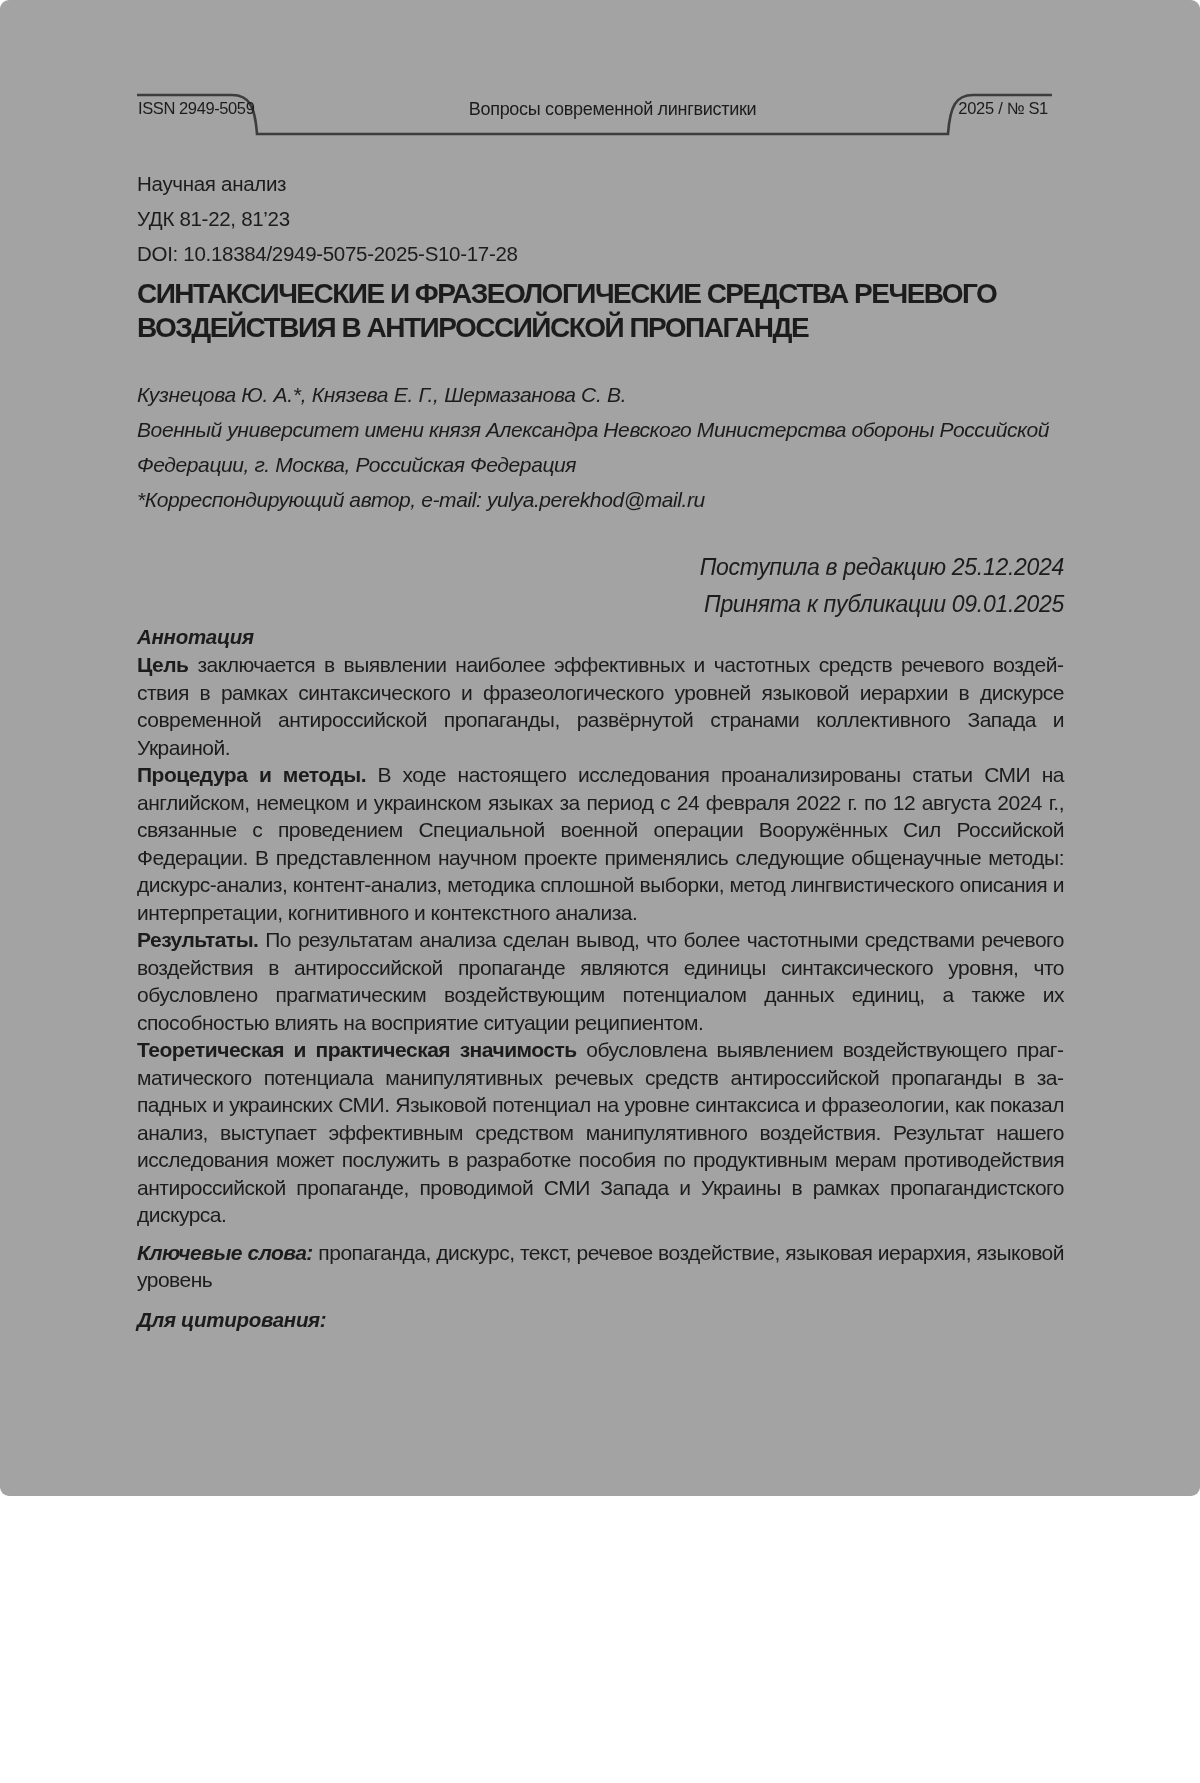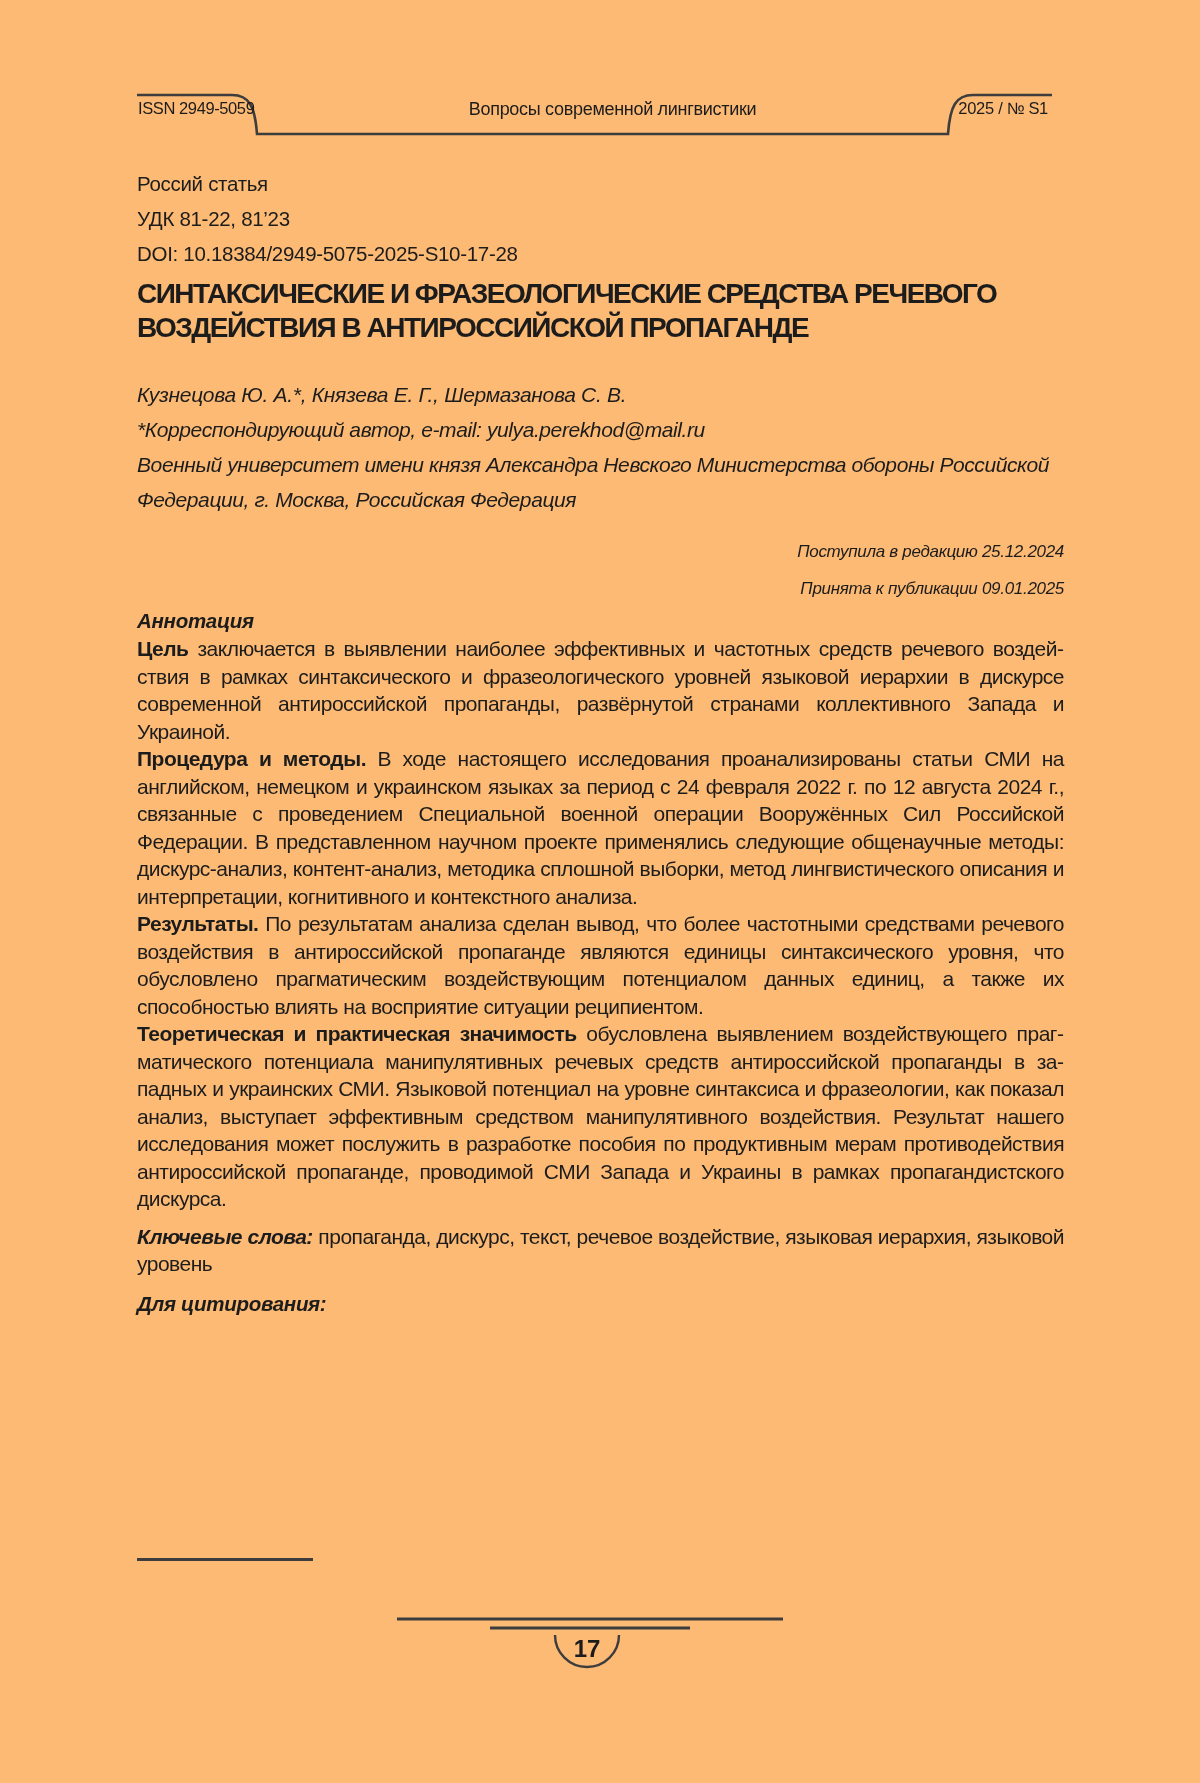--- a/index.html
+++ b/index.html
@@ -1,22 +1,23 @@
 <!DOCTYPE html>
 <html lang="ru"><head>
 <meta charset="utf-8">
 <style>
   html,body{margin:0;padding:0;background:#ffffff;}
   .page{
     position:relative;
-    width:1200px;height:1783px;
-    background:#fdba74;
+    width:1200px;height:1496px;
+    background:#a3a3a3;
     color:#1c1c1c;
     font-family:"Liberation Sans","DejaVu Sans",sans-serif;
     overflow:hidden;
+    border-radius:9px;
   }
   
   .hdr-svg{position:absolute;left:0;top:0;width:1200px;height:160px;}
   .hdr-issn{
     position:absolute;left:138px;top:99px;
     font-size:16.5px;letter-spacing:-0.4px;white-space:nowrap;
   }
   .hdr-journal{
     position:absolute;left:149px;top:99px;width:927px;
     text-align:center;font-size:18px;letter-spacing:-0.3px;white-space:nowrap;
@@ -31,22 +32,22 @@
   .title{
     margin:6px 0 0 0;
     font-size:28px;line-height:34px;font-weight:700;letter-spacing:-1.5px;
   }
   .authors{
     margin-top:32px;
     font-size:21px;line-height:35px;font-weight:400;font-style:italic;letter-spacing:-0.3px;
   }
   .affil{font-size:21px;line-height:35px;font-style:italic;letter-spacing:-0.4px;}
   .dates{
-    margin-top:16px;text-align:right;
-    font-size:17px;line-height:37px;font-style:italic;letter-spacing:-0.3px;
+    margin-top:32px;text-align:right;
+    font-size:23px;line-height:37px;font-style:italic;letter-spacing:-0.3px;
   }
   .sec-head{
     font-size:20.5px;line-height:28px;font-weight:700;font-style:italic;letter-spacing:-0.3px;
   }
   .abstract p{
     margin:0;text-align:justify;
     font-size:21px;line-height:27.5px;letter-spacing:-0.5px;
     hyphens:manual;-webkit-hyphens:manual;
   }
   .abstract p b{font-weight:700;}
@@ -77,29 +78,29 @@
 <div class="page">
 
   <svg class="hdr-svg" viewBox="0 0 1200 160" aria-hidden="true">
     <path d="M 137 95 H 232 C 249 95 255 106 257 134 H 948 C 950 106 956 95 973 95 H 1052" fill="none" stroke="#3d3d3d" stroke-width="2.6"></path>
   </svg>
   <div class="hdr-issn">ISSN 2949-5059</div>
   <div class="hdr-journal">Вопросы современной лингвистики</div>
   <div class="hdr-issue">2025 / № S1</div>
 
   <div class="content">
-    <div class="meta-line">Россий статья</div>
+    <div class="meta-line">Научная анализ</div>
     <div class="meta-line">УДК 81-22, 81’23</div>
     <div class="meta-line">DOI: 10.18384/2949-5075-2025-S10-17-28</div>
 
     <h1 class="title">СИНТАКСИЧЕСКИЕ И ФРАЗЕОЛОГИЧЕСКИЕ СРЕДСТВА РЕЧЕВОГО ВОЗДЕЙСТВИЯ В АНТИРОССИЙСКОЙ ПРОПАГАНДЕ</h1>
 
     <div class="authors">Кузнецова Ю. А.*, Князева Е. Г., Шермазанова С. В.</div>
+    <div class="affil">Военный университет имени князя Александра Невского Министерства обороны Российской Федерации, г. Москва, Российская Федерация</div>
     <div class="affil">*Корреспондирующий автор, e-mail: yulya.perekhod@mail.ru</div>
-    <div class="affil">Военный университет имени князя Александра Невского Министерства обороны Российской Федерации, г. Москва, Российская Федерация</div>
 
     <div class="dates">
       <div>Поступила в редакцию 25.12.2024</div>
       <div>Принята к публикации 09.01.2025</div>
     </div>
 
     <div class="abstract">
       <div class="sec-head">Аннотация</div>
 
       <p><b>Цель</b><span> заключается в выявлении наиболее эффективных и частотных средств речевого воздей­ствия в рамках синтаксического и фразеологического уровней языковой иерархии в дискур­се современной антироссийской пропаганды, развёрнутой странами коллективного Запада и Украиной.</span></p>

